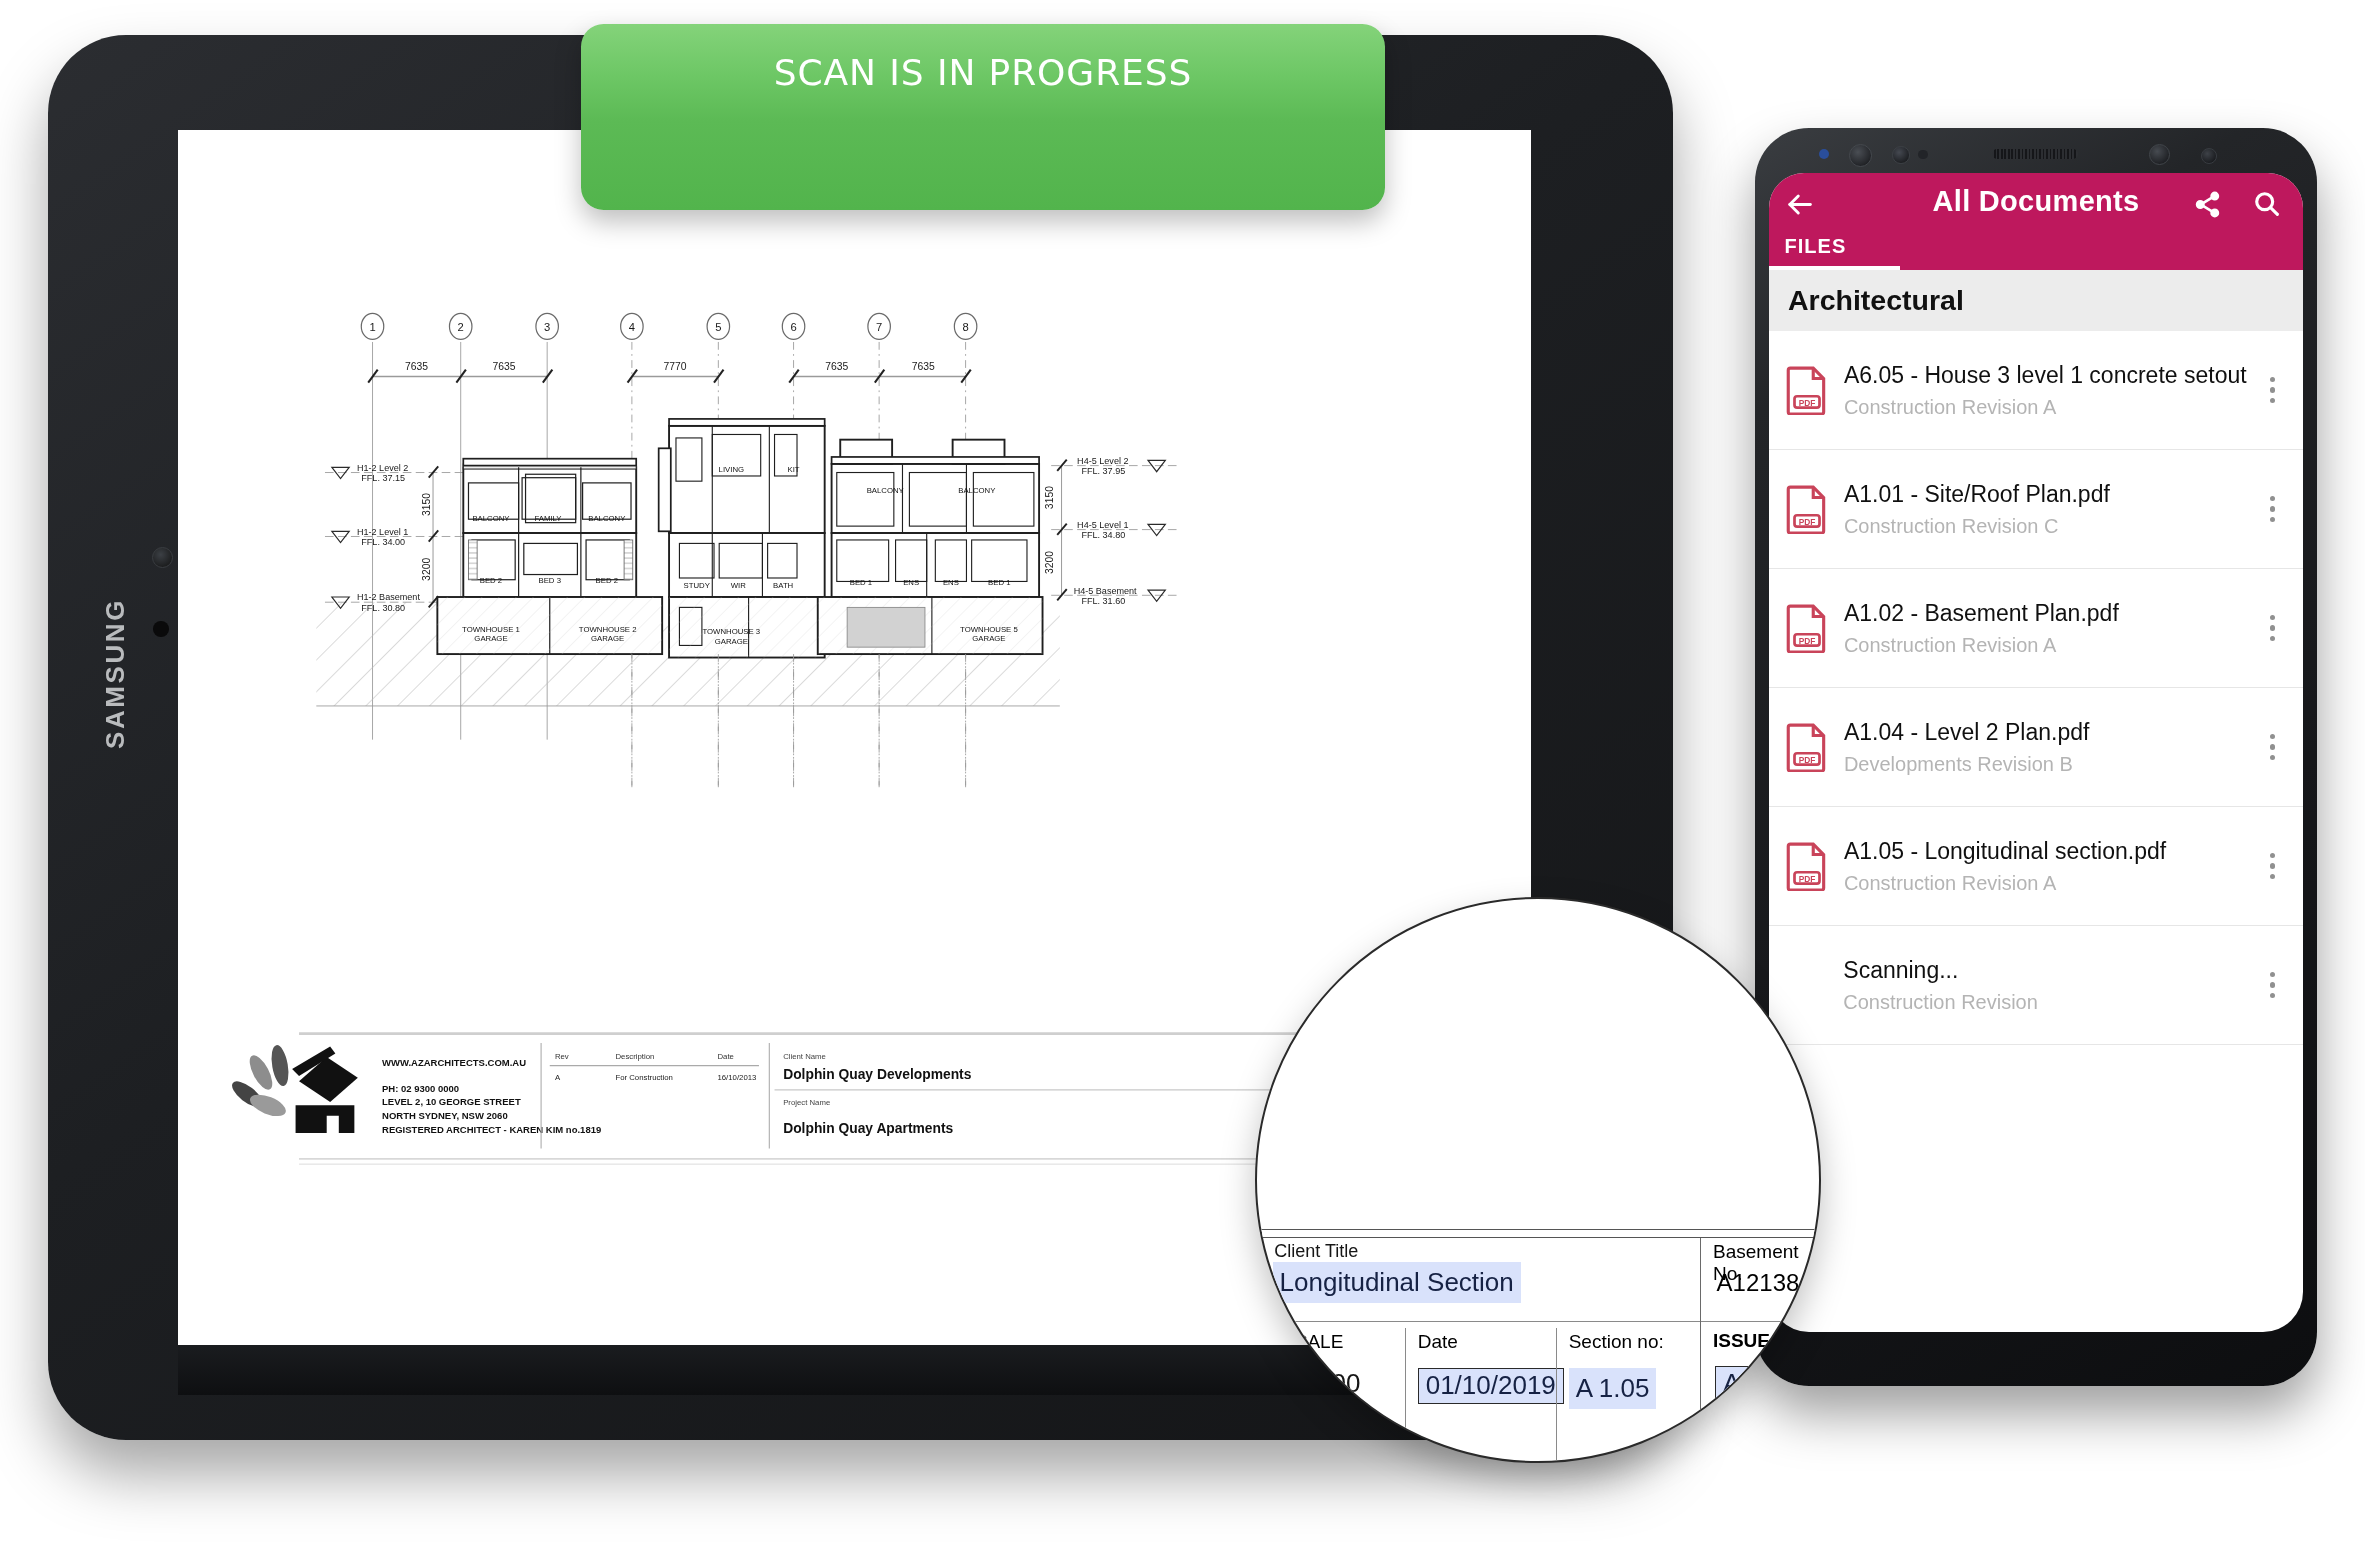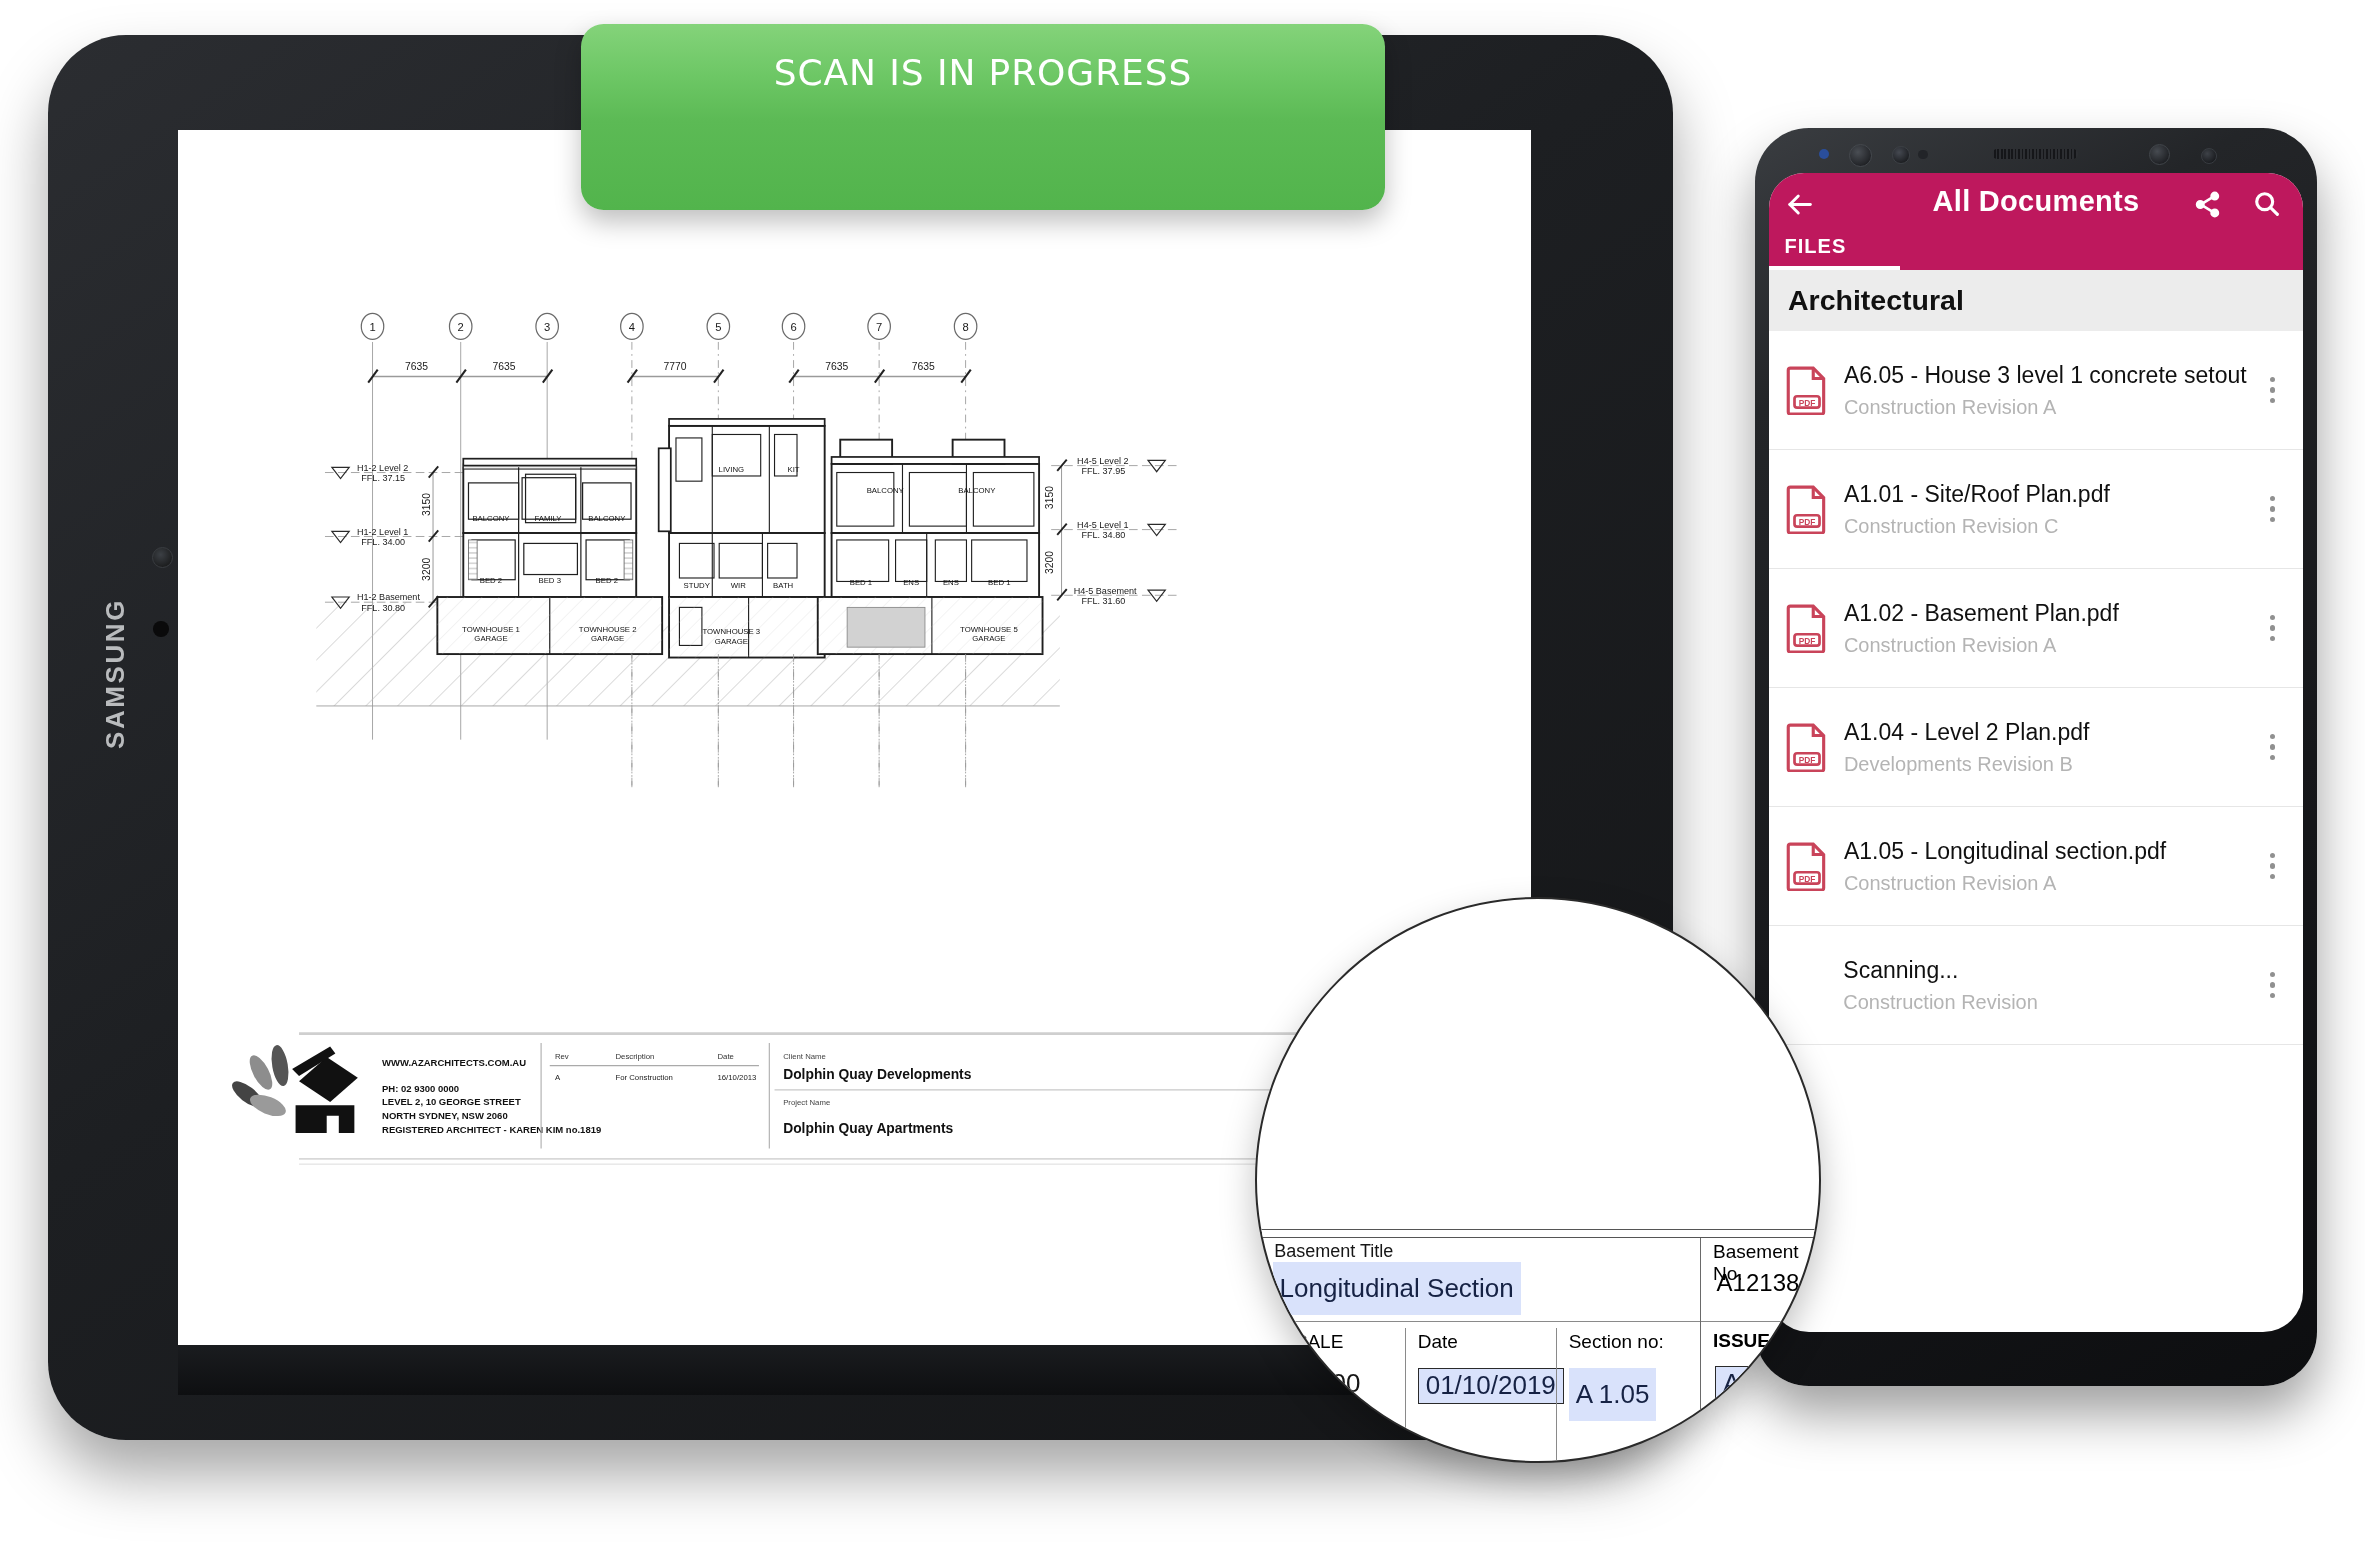--- a/index.html
+++ b/index.html
@@ -99,21 +99,21 @@
   #mag-rule{position:absolute;left:0;top:0;width:100%;height:7px;
             border-top:1.7px solid #555;border-bottom:1.7px solid #555;background:#fff;}
   #mag-grid{position:absolute;left:0;top:8.6px;width:100%;height:223px;
             display:flex;font-family:"Liberation Sans",sans-serif;}
   #mag-left{flex:1;position:relative;border-right:1.7px solid #6a6a6a;}
   #mag-right{width:118px;position:relative;}
   .mag-lbl{font-size:18px;color:#161616;}
   .mag-val{font-size:26px;color:#161616;}
   .hl{background:#d9e2fb;border:0.9px solid #2a2a2a;padding:1.7px 7px;display:inline-block;
       color:#162244;}
-  .hl-soft{background:#d9e2fb;padding:11px 7px;display:inline-block;color:#162244;}
+  .hl-soft{background:#d9e2fb;padding:5px 7px;display:inline-block;color:#162244;}
   #mag-title-lbl{position:absolute;left:17.3px;top:3.5px;}
   #mag-title-val{position:absolute;left:15.6px;top:24px;}
   #mag-divider{position:absolute;left:12px;right:0;top:83px;height:0.9px;background:#8a8a8a;}
   #mag-cols{position:absolute;left:12px;right:0;top:90px;bottom:0;display:flex;}
   .mag-cell{position:relative;padding-left:12px;}
   .mag-cell + .mag-cell{border-left:1.7px solid #8a8a8a;}
   .mc-lbl{position:absolute;top:3.5px;left:12px;font-size:19px;}
   .mc-val{position:absolute;top:40px;left:12px;}
   #mc-scale{width:130px;} #mc-date{width:145px;} #mc-dno{width:138px;}
   #mag-pno-lbl{position:absolute;left:12px;top:3.5px;font-size:19px;}
@@ -602,21 +602,21 @@
     </div>
   </div>
 </div>
 
 <div id="magnifier">
   <div id="mag-inner">
     <div id="mag-rule"></div>
     <div id="mag-grid">
 
       <div id="mag-left">
-        <div id="mag-title-lbl" class="mag-lbl">Basement Title</div>
+        <div id="mag-title-lbl" class="mag-lbl">Client Title</div>
         <div id="mag-title-val">
           <span class="mag-val hl-soft">Longitudinal Section</span>
         </div>
         <div id="mag-divider"></div>
         <div id="mag-cols">
           <div class="mag-cell" id="mc-scale">
             <div class="mc-lbl">SCALE</div>
             <div class="mc-val mag-val">1 : 200  @A3</div>
           </div>
           <div class="mag-cell" id="mc-date">

